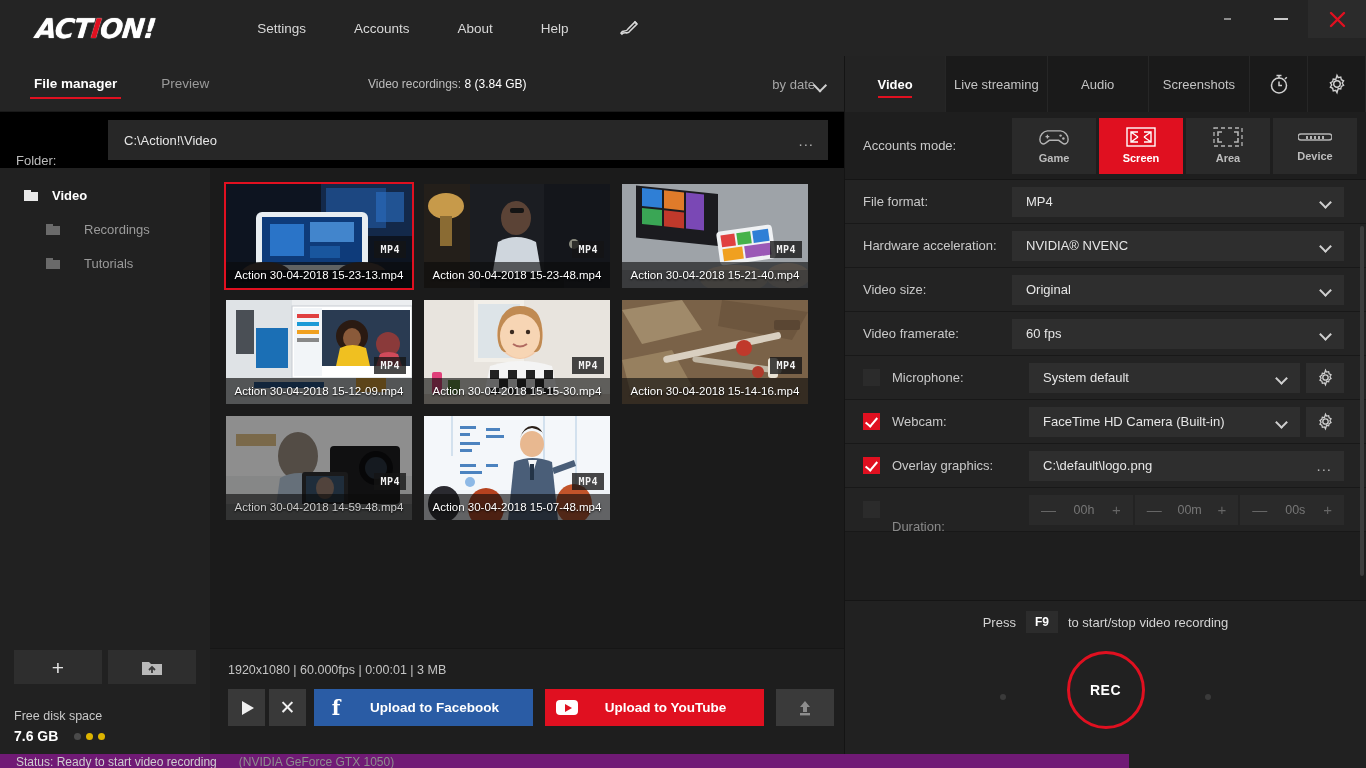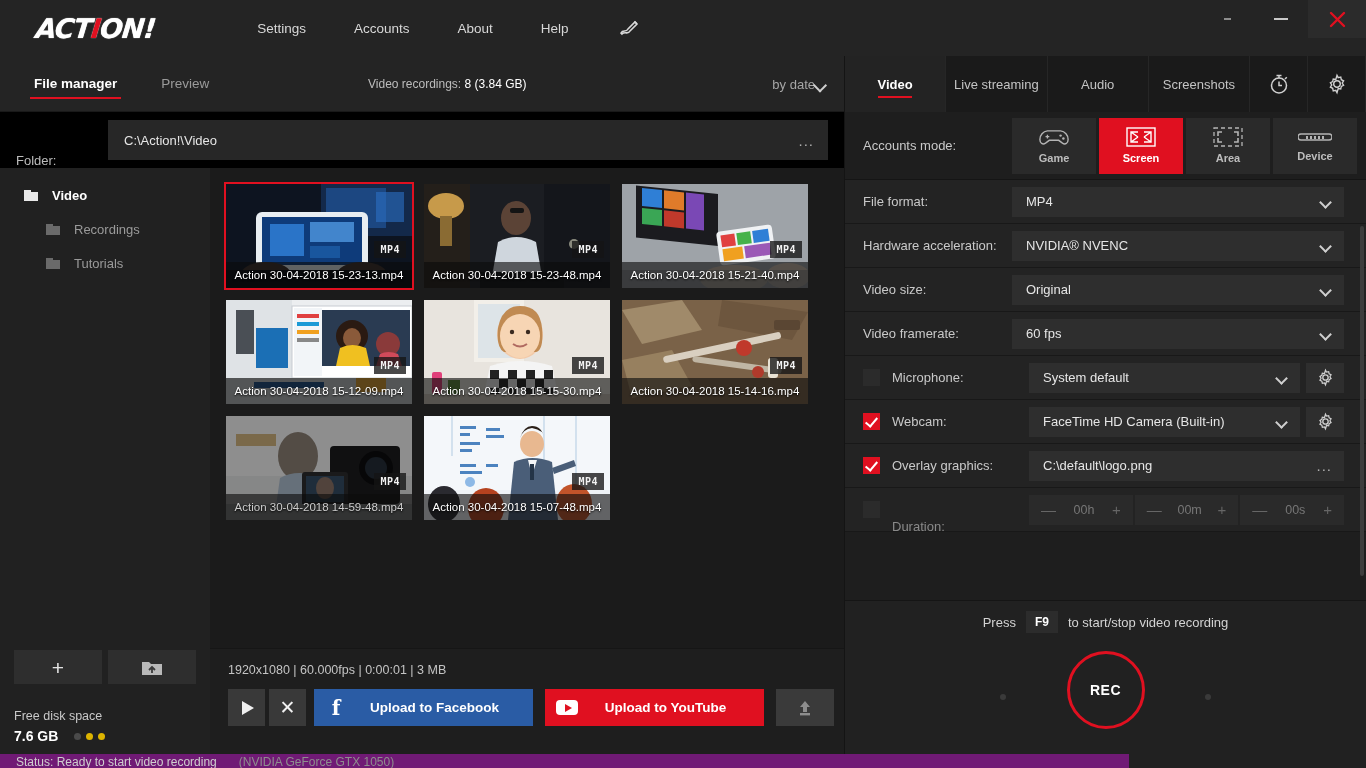--- a/index.html
+++ b/index.html
@@ -101,21 +101,21 @@
     content:''; position:absolute; left:0; bottom:0; width:14px; height:9px; background:#e9e9e9;
   }
   .tree-item .fold::after {
     content:''; position:absolute; left:0; top:0; width:7px; height:3px; background:#e9e9e9;
   }
   .tree-item.sub .fold::before { background:#6a6a6a; }
   .tree-item.sub .fold::after { background:#6a6a6a; }
   .tree-item .tlabel { margin-left: 14px; font-size: 13px; color: #ffffff; font-weight: bold; }
   .tree-item.sub .tlabel { color: #9a9a9a; font-weight: normal; }
   .tree-root { margin-left: 24px; margin-top: 10px; }
-  .tree-sub  { margin-left: 46px; }
+  .tree-sub  { margin-left: 46px; gap: 10px; }
 
   .addbar { position: absolute; left: 14px; bottom: 84px; display:flex; gap: 6px; }
   .addbtn {
     width: 88px; height: 34px; background: #2e2e2e; display:flex; align-items:center; justify-content:center;
     cursor: pointer;
   }
   .plus { color: #e3e3e3; font-size: 21px; line-height: 1; font-weight: 300; }
 
   .diskinfo { position: absolute; left: 14px; bottom: 24px; }
   .disk-l1 { font-size: 12.5px; color: #c9c9c9; }

